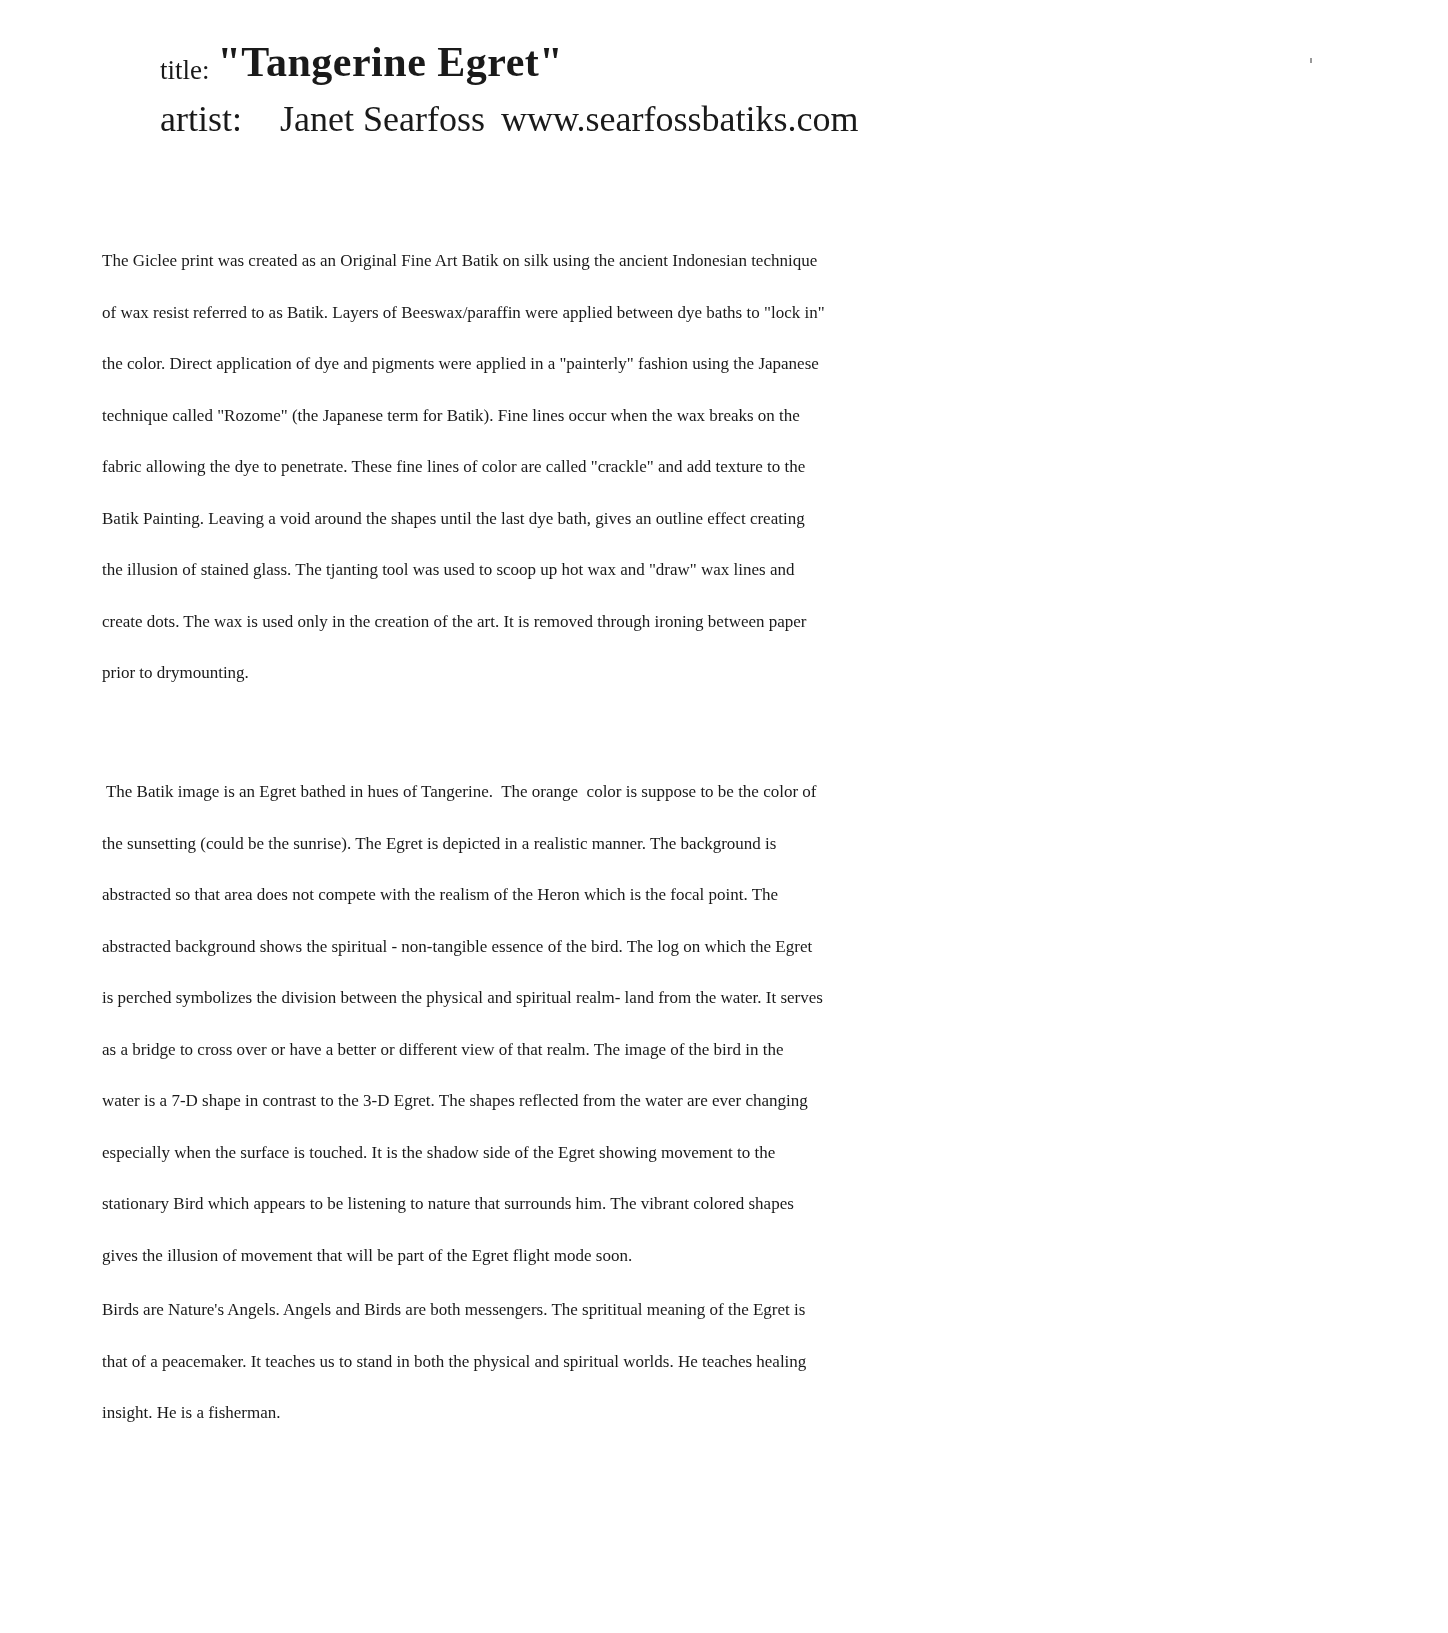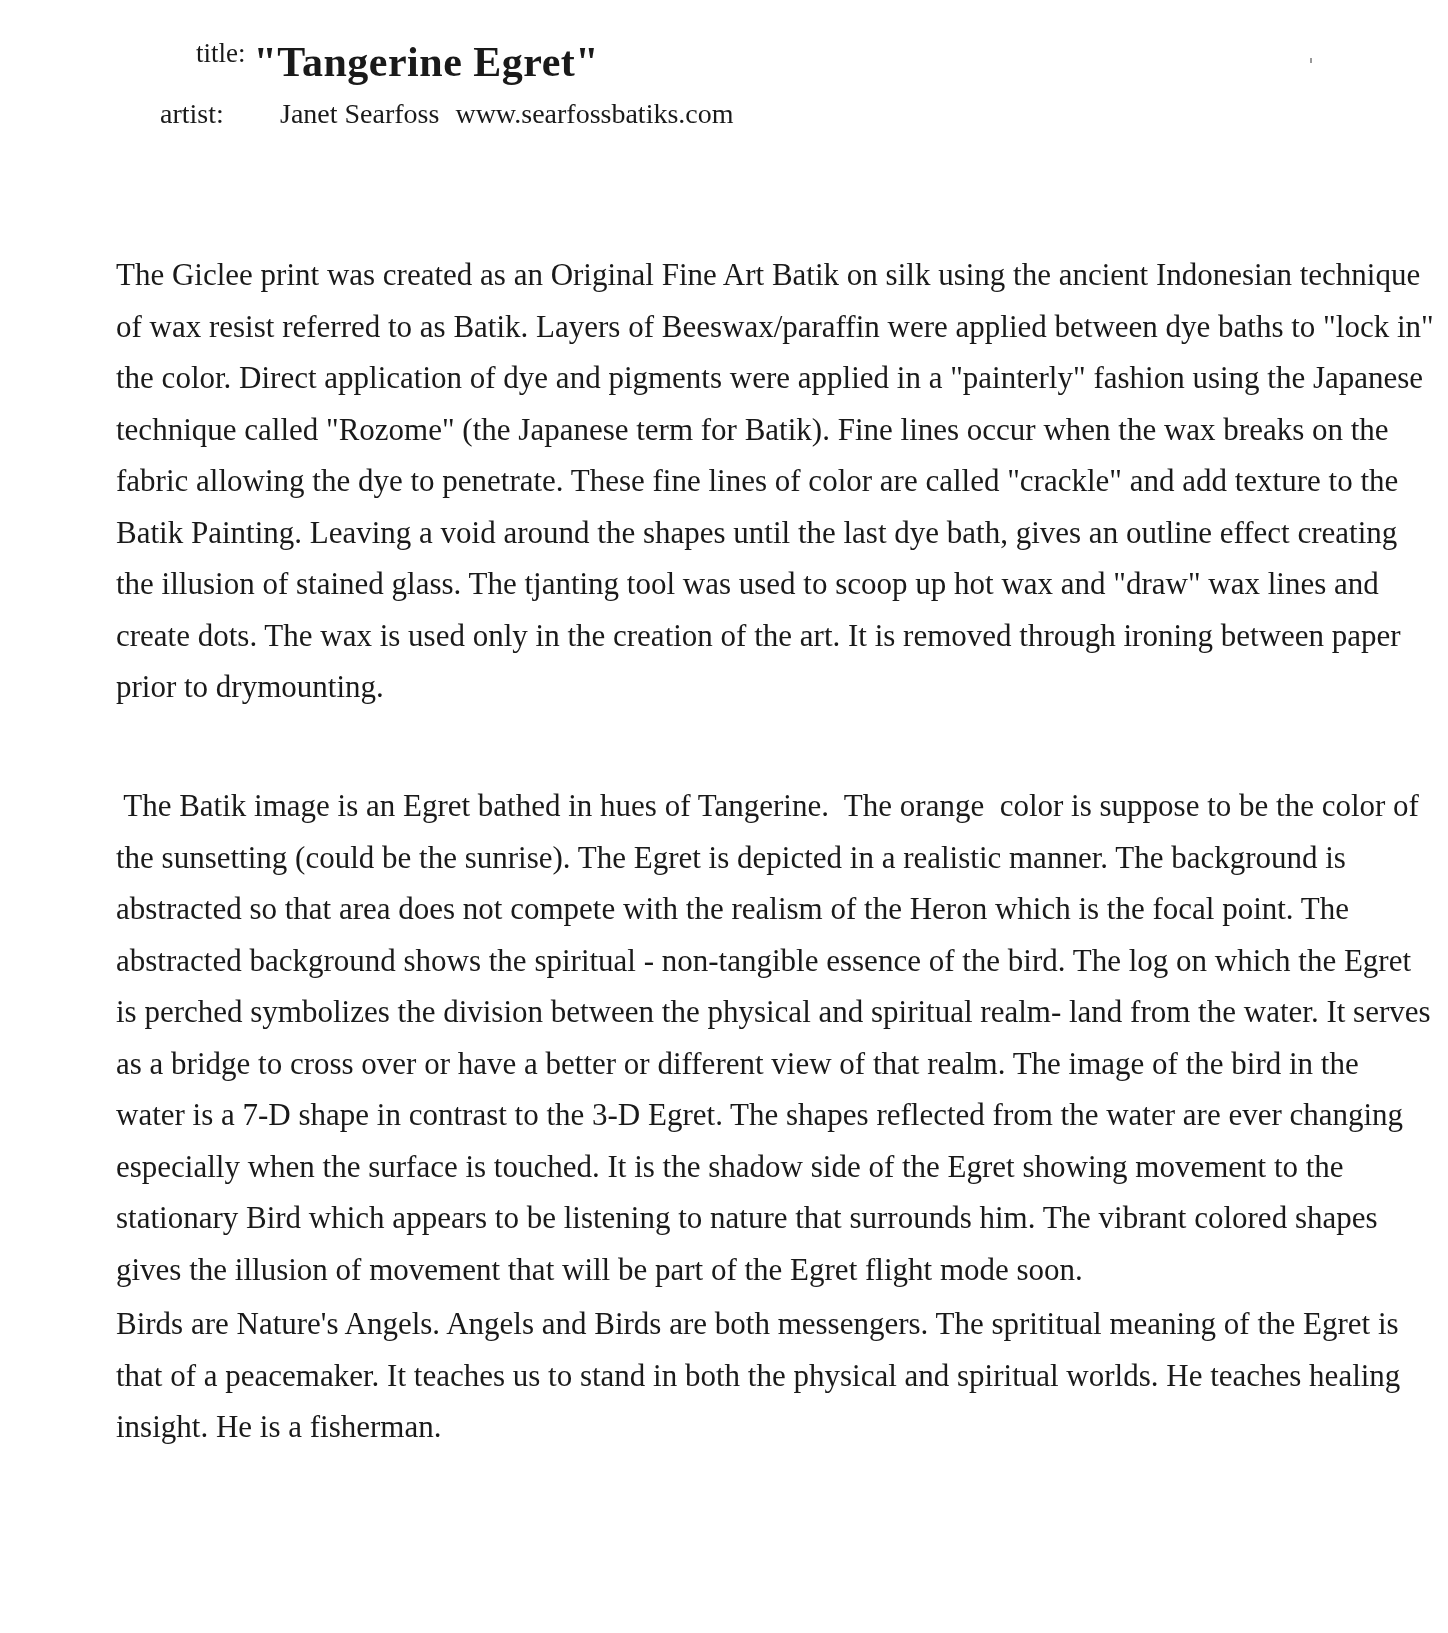--- a/index.html
+++ b/index.html
@@ -1,29 +1,29 @@
 <!DOCTYPE html>
 <html><head>
 <meta charset="utf-8">
 <style>
   html, body { margin: 0; padding: 0; background: #ffffff; }
   body {
     width: 1448px; height: 1633px; position: relative; overflow: hidden;
     font-family: "Liberation Serif", "DejaVu Serif", serif; color: #1a1a1a;
   }
   .header { position: absolute; left: 160px; top: 38px; }
-  .title-row { display: flex; align-items: flex-start; margin-left: 36px; }
+  .title-row { display: flex; align-items: flex-end; }
   .title-label { font-size: 27px; margin-right: 8px; }
   .title-value { font-size: 42px; font-weight: bold; letter-spacing: 0.5px; }
-  .artist-row { display: flex; align-items: baseline; margin-top: 12px; font-size: 28px; }
+  .artist-row { display: flex; align-items: baseline; margin-top: 12px; font-size: 36px; }
   .artist-label { width: 120px; }
   .artist-name { margin-right: 16px; }
   .para {
     position: absolute; left: 100px; width: 1300px;
-    font-size: 31px; line-height: 51.5px; margin: 16px;
+    font-size: 17px; line-height: 51.5px; margin: 2px;
   }
   .line { display: block; white-space: nowrap; }
   #p1 { top: 233px; }
   #p2 { top: 764px; }
   #p3 { top: 1282px; }
   .speck { position: absolute; left: 1310px; top: 58px; width: 2px; height: 5px; background: #999; }
 </style>
 </head>
 <body>
 

